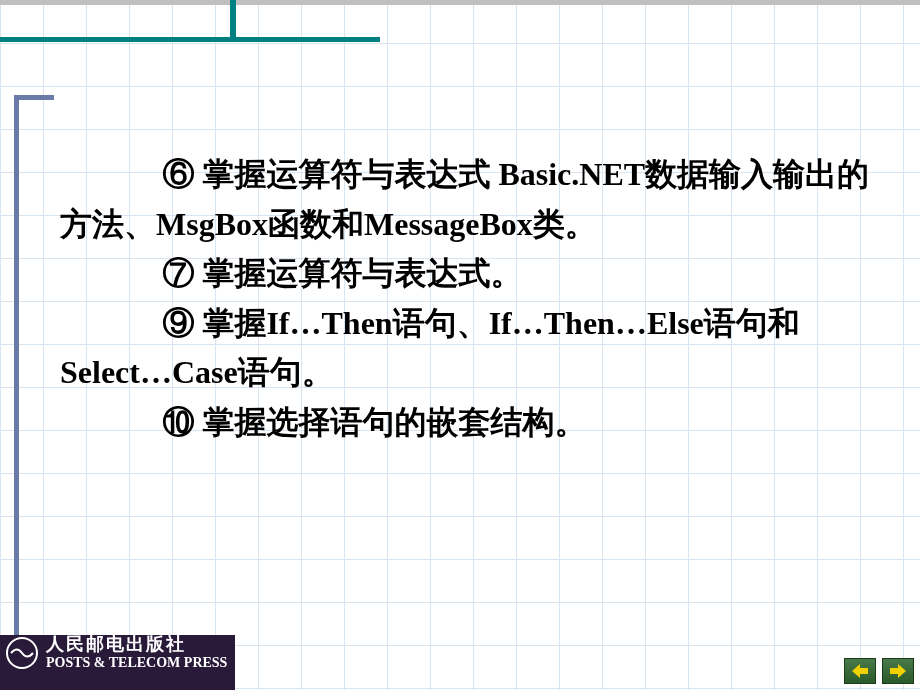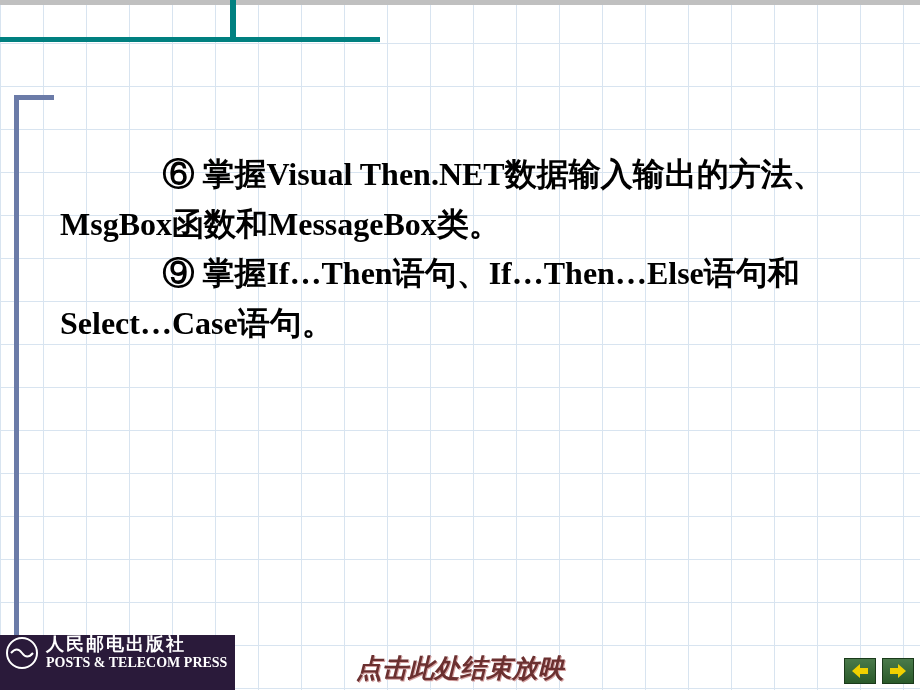--- a/index.html
+++ b/index.html
@@ -159,39 +159,40 @@
 <body>
 
 <div class="grid-bg"></div>
 <div class="top-border"></div>
 <div class="teal-accent-v"></div>
 <div class="teal-accent-h"></div>
 <div class="box-top"></div>
 <div class="box-left"></div>
 
 <div class="content">
-  <p class="indent">⑥ 掌握Visual Then.NET数据输入输出的方法、MsgBox函数和MessageBox类。</p>
+  <p class="indent">⑥ 掌握运算符与表达式 Basic.NET数据输入输出的方法、MsgBox函数和MessageBox类。</p>
+  <p class="indent">⑦ 掌握运算符与表达式。</p>
   <p class="indent">⑨ 掌握If…Then语句、If…Then…Else语句和Select…Case语句。</p>
+  <p class="indent">⑩ 掌握选择语句的嵌套结构。</p>
 </div>
 
 <div class="footer">
   <div class="publisher">
     <div class="publisher-logo">
       <svg width="34" height="34" viewBox="0 0 34 34">
         <circle cx="17" cy="17" r="15" fill="none" stroke="#fff" stroke-width="2"></circle>
         <path d="M 6 17 Q 12 10 17 17 Q 22 24 28 17" fill="none" stroke="#fff" stroke-width="2"></path>
       </svg>
     </div>
     <div class="publisher-text">
       <span class="publisher-cn">人民邮电出版社</span>
       <span class="publisher-en">POSTS &amp; TELECOM PRESS</span>
     </div>
   </div>
 
-  <div class="end-slideshow">点击此处结束放映</div>
 
   <div class="nav-buttons">
     <div class="nav-btn">
       <svg width="16" height="14" viewBox="0 0 16 14">
         <polygon points="0,7 8,0 8,4 16,4 16,10 8,10 8,14"></polygon>
       </svg>
     </div>
     <div class="nav-btn">
       <svg width="16" height="14" viewBox="0 0 16 14">
         <polygon points="16,7 8,0 8,4 0,4 0,10 8,10 8,14"></polygon>

